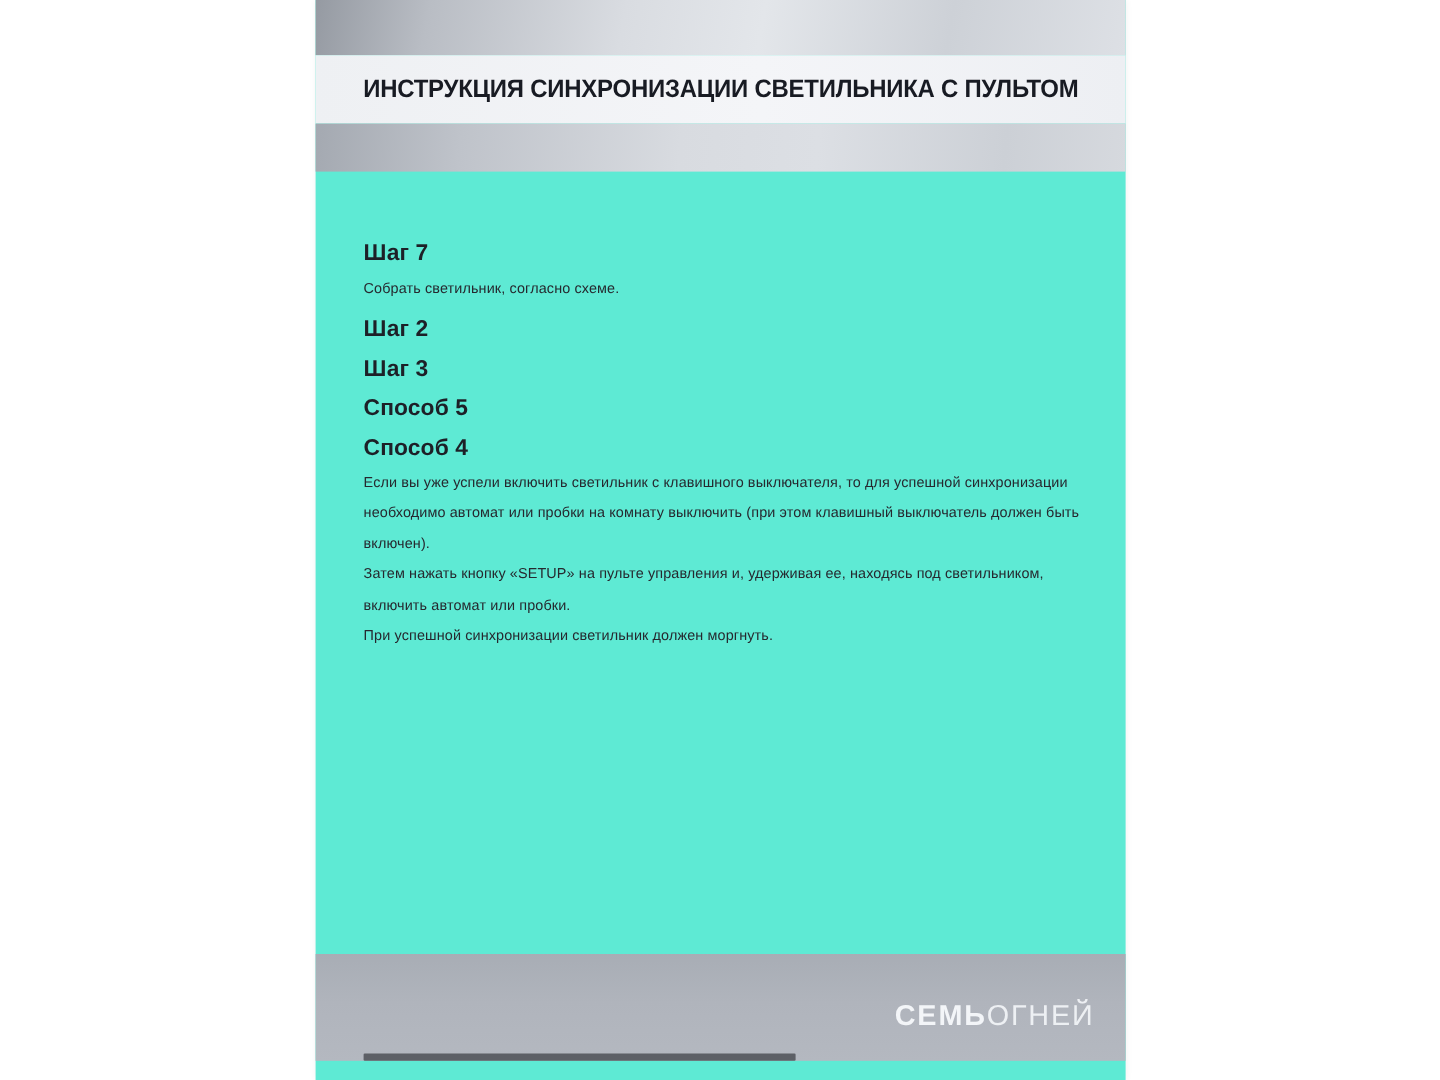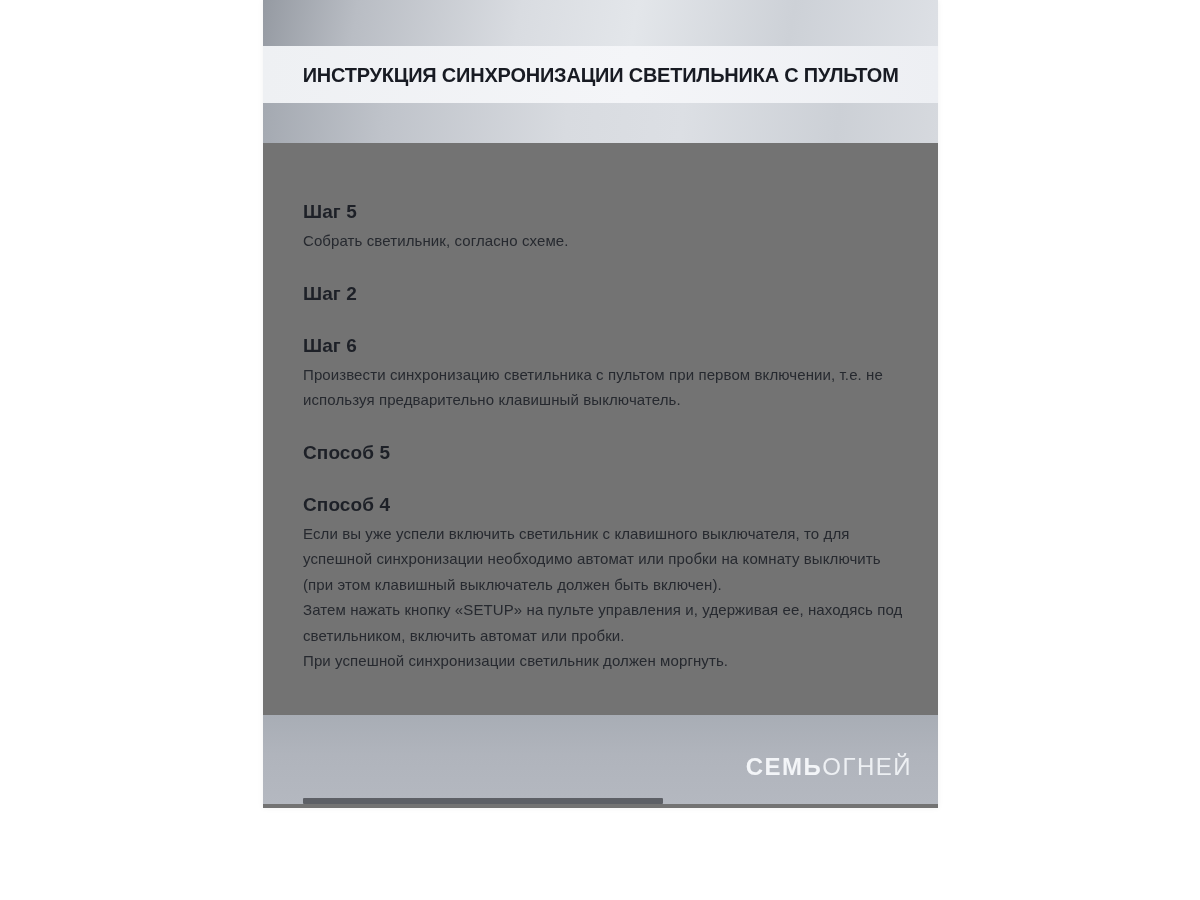--- a/index.html
+++ b/index.html
@@ -1,22 +1,22 @@
 <!DOCTYPE html>
 <html><head>
 <meta charset="utf-8">
 <style>
   * { margin:0; padding:0; box-sizing:border-box; }
   html,body { width:1200px; height:900px; background:#ffffff; overflow:hidden;
               font-family:"Liberation Sans", "DejaVu Sans", sans-serif; }
 
   .canvas { position:relative; width:1200px; height:900px; background:#ffffff; }
 
-  .sheet { position:absolute; left:263px; top:0; width:675px; height:808px;
-           background:#737373; box-shadow:0 0 6px rgba(0,0,0,0.06); }
+  .sheet { position:absolute; left:263px; top:0; width:675px; height:900px;
+           background:#5eead4; box-shadow:0 0 6px rgba(0,0,0,0.06); }
 
   
   .band-top { position:absolute; left:0; top:0; width:100%; height:46px;
     background:linear-gradient(100deg, #959aa2 0%, #b9bdc4 14%, #d9dce1 38%, #e3e6ea 55%, #cdd1d7 78%, #dde0e5 100%); }
 
   
   .title-strip { position:absolute; left:0; top:46px; width:100%; height:57px;
     background:linear-gradient(90deg, #eef0f3 0%, #f3f5f7 55%, #ecEEf2 100%);
     background:linear-gradient(90deg, #eef0f3 0%, #f4f5f8 55%, #edeff3 100%);
     display:flex; align-items:center; justify-content:center; }
@@ -24,29 +24,29 @@
     letter-spacing:-0.2px; transform:scaleX(0.95); transform-origin:center;
     white-space:nowrap; }
 
   
   .band-mid { position:absolute; left:0; top:103px; width:100%; height:40px;
     background:linear-gradient(95deg, #a4a9b1 0%, #bfc3ca 18%, #d8dbe0 45%, #dcdfe4 62%, #ccd0d6 85%, #d6d9de 100%); }
 
   
   .content { position:absolute; left:0; top:143px; width:100%; height:668px;
     padding:57px 26px 0 40px; color:#22252c; }
-  .section { margin-top:28px; }
+  .section { margin-top:9px; }
   .section:first-child { margin-top:0; }
   .section h2 { font-size:19px; font-weight:700; line-height:24px; color:#1d2027;
     margin-bottom:4px; letter-spacing:0.1px; }
-  .section p { font-size:15px; line-height:25.5px; color:#26292f;
+  .section p { font-size:12px; line-height:25.5px; color:#26292f;
     white-space:pre-line; letter-spacing:0.1px; }
 
   
-  .footer { position:absolute; left:0; bottom:4px; width:100%; height:89px;
+  .footer { position:absolute; left:0; bottom:16px; width:100%; height:89px;
     background:linear-gradient(180deg, #a8adb5 0%, #b0b4bc 45%, #b4b8c0 100%);
     display:flex; align-items:center; justify-content:flex-end;
     padding:14px 26px 0 4px; }
   .brand { font-size:24px; letter-spacing:1.5px; color:#f3f5f8; white-space:nowrap; }
   .brand .b { font-weight:800; }
   .brand .l { font-weight:400; opacity:0.92; }
 
   
   .bottom-strip { position:absolute; left:40px; bottom:0; width:360px; height:6px;
     background:#4d5056; opacity:0.85; border-radius:1px; }
@@ -61,31 +61,30 @@
 
     <div class="title-strip">
       <h1>ИНСТРУКЦИЯ СИНХРОНИЗАЦИИ СВЕТИЛЬНИКА С ПУЛЬТОМ</h1>
     </div>
 
     <div class="band-mid"></div>
 
     <div class="content">
 
       <div class="section">
-        <h2>Шаг 5</h2>
+        <h2>Шаг 7</h2>
         <p>Собрать светильник, согласно схеме.</p>
       </div>
 
       <div class="section">
         <h2>Шаг 2</h2>
       </div>
 
       <div class="section">
-        <h2>Шаг 6</h2>
-        <p>Произвести синхронизацию светильника с пультом при первом включении, т.е. не используя предварительно клавишный выключатель.</p>
+        <h2>Шаг 3</h2>
       </div>
 
       <div class="section">
         <h2>Способ 5</h2>
       </div>
 
       <div class="section">
         <h2>Способ 4</h2>
         <p>Если вы уже успели включить светильник с клавишного выключателя, то для успешной синхронизации необходимо автомат или пробки на комнату выключить (при этом клавишный выключатель должен быть включен).
 Затем нажать кнопку «SETUP» на пульте управления и, удерживая ее, находясь под светильником, включить автомат или пробки.

